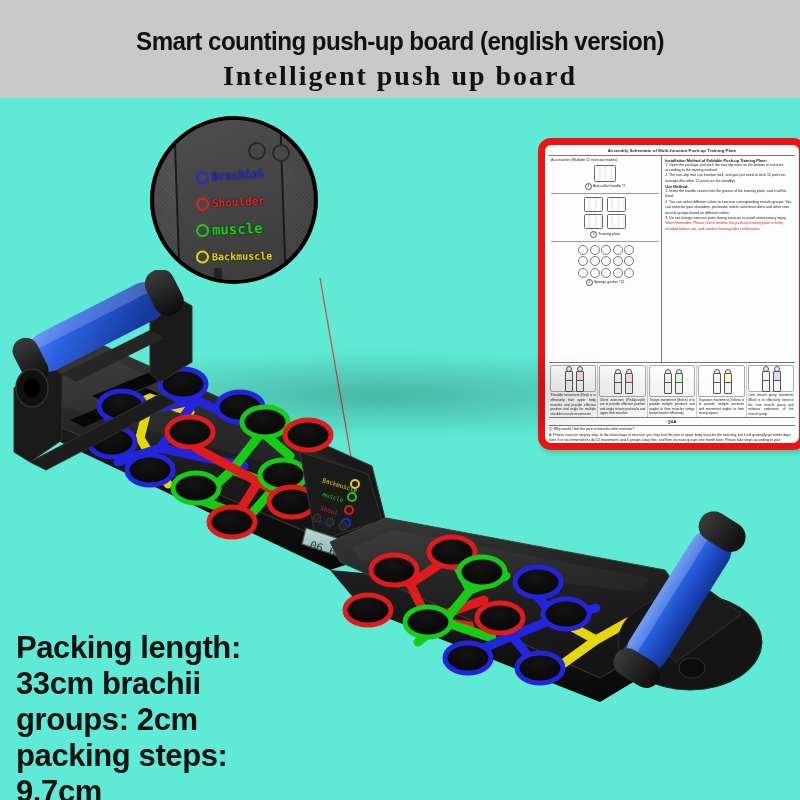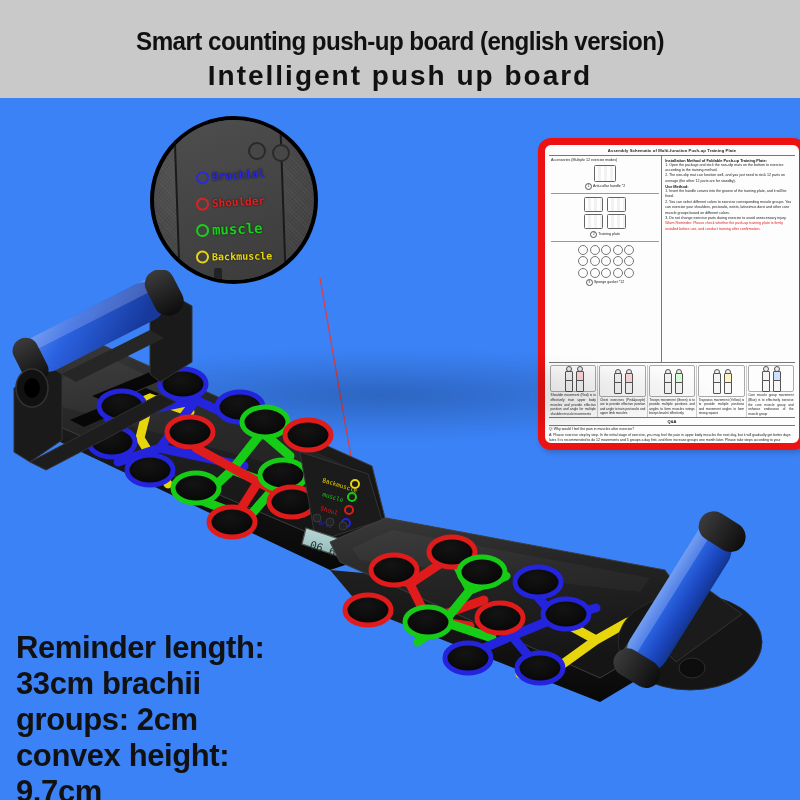--- a/index.html
+++ b/index.html
@@ -3,37 +3,37 @@
 <meta charset="utf-8">
 <title>Smart counting push-up board</title>
 <style>
   html,body{margin:0;padding:0;}
   body{
     width:800px;height:800px;overflow:hidden;
     background:#ffffff;
     font-family:"Liberation Sans", sans-serif;
     position:relative;
   }
-  #stage{position:relative;width:800px;height:800px;overflow:hidden;background:#3b82f6;}
+  #stage{position:relative;width:800px;height:800px;overflow:hidden;background:#5eead4;}
 
   
   .header-band{
     position:absolute;left:0;top:0;width:800px;height:98px;
     background:#c9c9c9;
   }
   .title-main{
     position:absolute;left:0;top:26px;width:800px;text-align:center;
     font-family:"Liberation Sans", sans-serif;
     font-weight:700;font-size:26px;letter-spacing:-0.6px;color:#111;
     transform:scaleX(0.93);transform-origin:center;
     white-space:nowrap;
   }
   .title-sub{
     position:absolute;left:0;top:60px;width:800px;text-align:center;
-    font-family:Liberation Sans, sans-serif;
+    font-family:Liberation Serif, serif;
     font-weight:700;font-size:28px;letter-spacing:2px;color:#111;
     white-space:nowrap;
   }
 
   
   .callout{
     position:absolute;left:150px;top:116px;width:168px;height:168px;
     border-radius:50%;
     border:4px solid #000;
     background:
@@ -497,20 +497,20 @@
           <rect x="604" y="300" width="160" height="13" rx="7" fill="#ffffff" opacity="0.2"></rect>
           <rect x="590" y="296" width="28" height="50" rx="14" fill="url(#capG)"></rect>
           <rect x="750" y="296" width="30" height="50" rx="15" fill="url(#capG)"></rect>
         </g>
         <ellipse cx="692" cy="398" rx="13" ry="10" fill="#0d0d0d" stroke="#2e2e2e" stroke-width="1"></ellipse>
       </g>
     </g>
   </svg>
 
   <div class="spec">
-    <div>Reminder length:</div>
+    <div>Packing length:</div>
     <div>33cm brachii</div>
     <div>groups: 2cm</div>
-    <div>convex height:</div>
+    <div>packing steps:</div>
     <div>9.7cm</div>
   </div>
 
 </div>
 
 </body></html>

